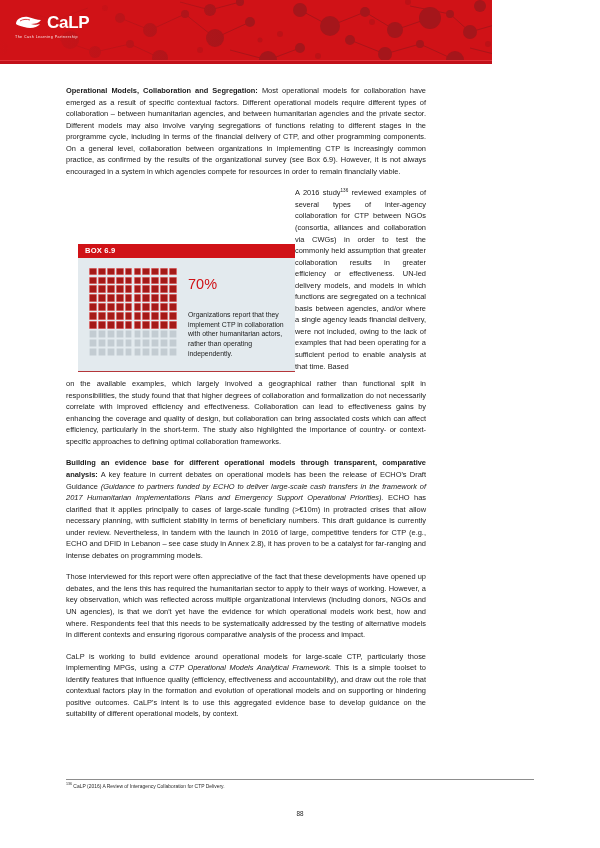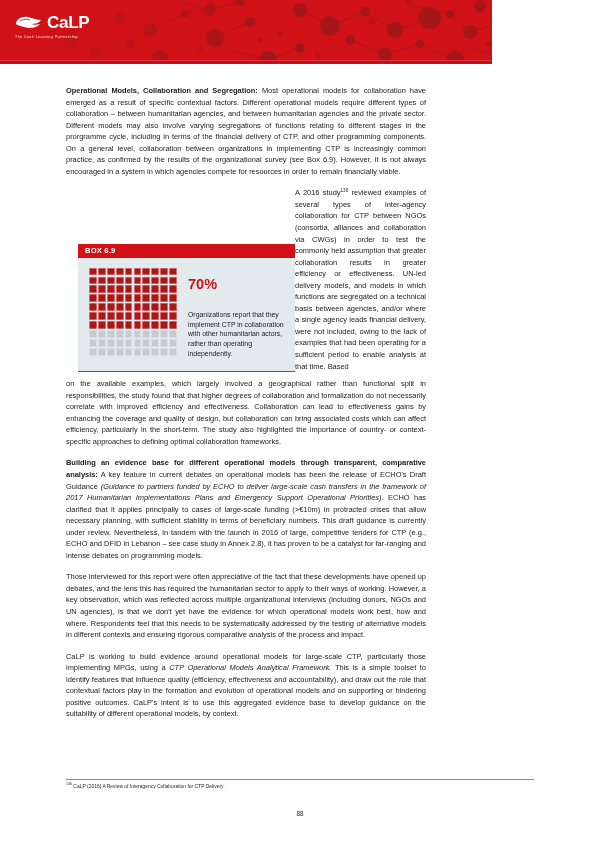--- a/index.html
+++ b/index.html
@@ -159,21 +159,21 @@
     gap: 1.1px;
     background: transparent;
   }
   .cell-on  { background: #a51a18; box-shadow: 0 0 0 0.6px #f2a0a4 inset; }
   .cell-off { background: #c3ccd2; box-shadow: 0 0 0 0.6px #e3eaee inset; }
 
   .stat { padding-top: 9px; }
   .stat-num {
     color: #d01217;
     font-size: 14.5px;
-    font-weight: 700;
+    font-weight: 400;
     line-height: 1;
     margin-bottom: 19px;
   }
   .stat-desc {
     font-size: 6.9px;
     line-height: 9.6px;
     color: #1b1b1b;
   }
 
   .box-side-col {

